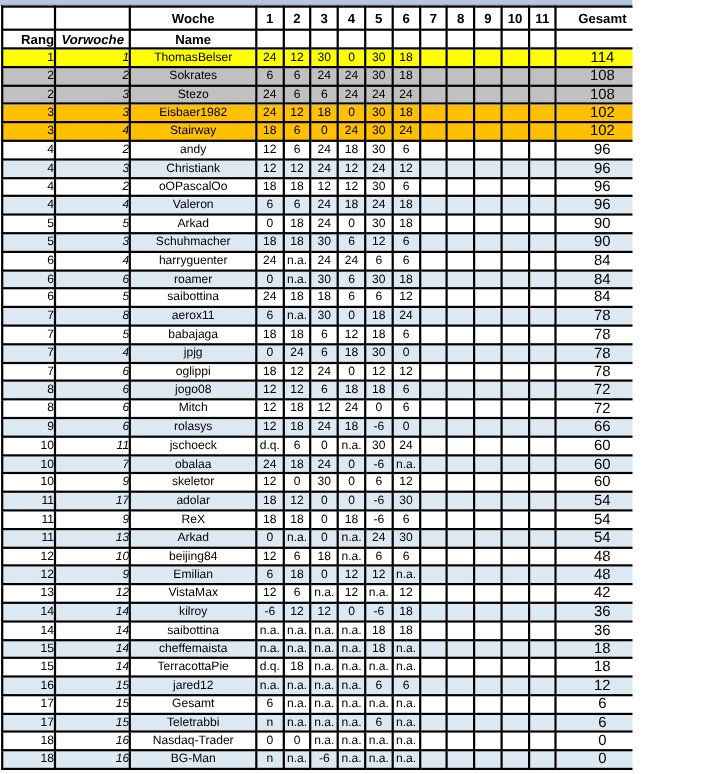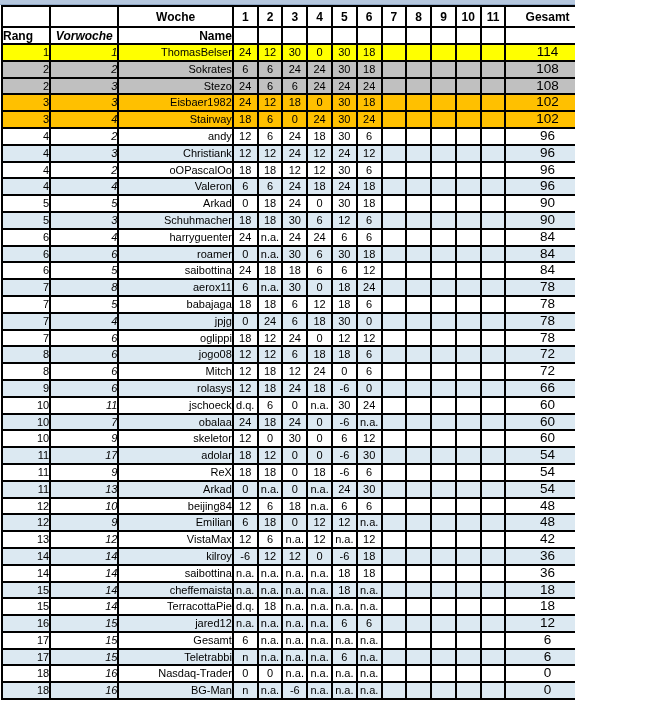--- a/index.html
+++ b/index.html
@@ -14,21 +14,21 @@
   .grid th,.grid td{
     border:2px solid #000;padding:0;overflow:hidden;white-space:nowrap;
     vertical-align:middle;background:#fff;
   }
   thead th{font-weight:bold;font-size:12px;text-align:center;}
   thead tr.hrow1 th{height:19px;}
   thead tr.hrow2 th{height:15px;}
   tbody td{font-size:11px;height:14.8px;line-height:14.8px;}
   .c-rang{text-align:right;padding-right:3px;}
   .c-vorwoche{text-align:right;padding-right:3px;font-style:italic;}
-  .c-name{text-align:right;padding-left:2px;}
+  .c-name{text-align:center;padding-left:2px;}
   .c-week{text-align:center;}
   .c-gesamt{text-align:center;margin-left:43px;}
   tbody .c-gesamt{font-size:13.5px;}
   .c-relativ{text-align:center;}
   tr.hl-gold td{background:#FFFF00;}
   tr.hl-silver td{background:#C0C0C0;}
   tr.hl-bronze td{background:#FFC000;}
   tr.hl-white td{background:#FFFFFF;}
   tr.hl-blue td{background:#DCE9F2;}
 </style>
@@ -69,23 +69,23 @@
         <th class="c-week">6</th>
         <th class="c-week">7</th>
         <th class="c-week">8</th>
         <th class="c-week">9</th>
         <th class="c-week">10</th>
         <th class="c-week">11</th>
         <th class="c-gesamt">Gesamt</th>
         <th class="c-relativ">Relativ</th>
       </tr>
       <tr class="hrow2">
-        <th class="c-rang" style="text-align:left">Rang</th>
+        <th class="c-rang" style="text-align:right">Rang</th>
         <th class="c-vorwoche" style="text-align:center">Vorwoche</th>
-        <th class="c-name" style="text-align:right">Name</th>
+        <th class="c-name" style="text-align:center">Name</th>
         <th class="c-week"></th>
         <th class="c-week"></th>
         <th class="c-week"></th>
         <th class="c-week"></th>
         <th class="c-week"></th>
         <th class="c-week"></th>
         <th class="c-week"></th>
         <th class="c-week"></th>
         <th class="c-week"></th>
         <th class="c-week"></th>

